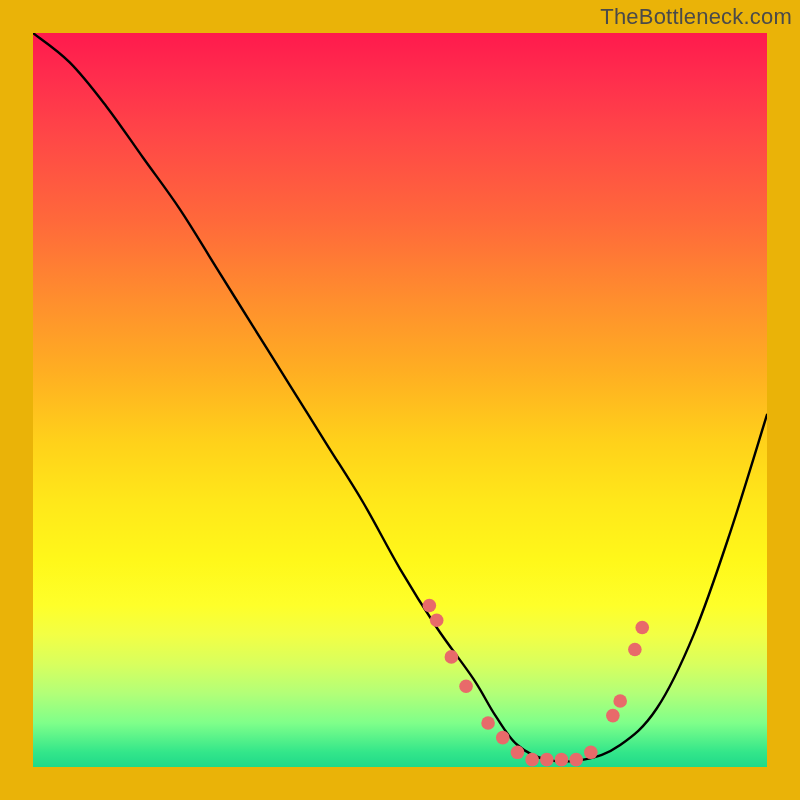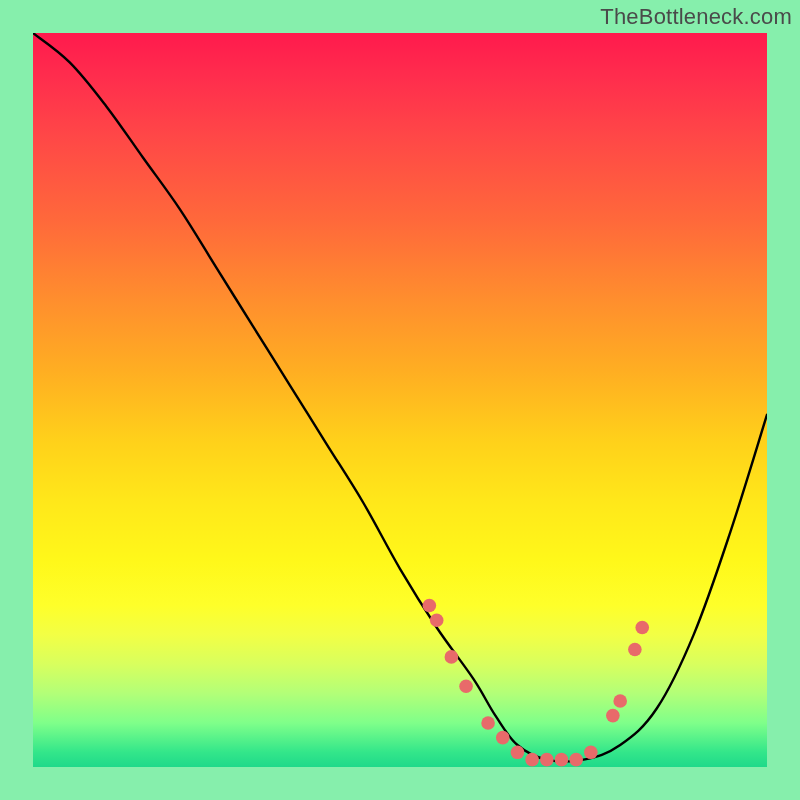--- a/index.html
+++ b/index.html
@@ -10,21 +10,21 @@
     background: #000;
     overflow: hidden;
     font-family: Arial, Helvetica, sans-serif;
   }
   .frame {
     position: absolute;
     left: 0;
     top: 0;
     width: 800px;
     height: 800px;
-    background: #86efac;
+    background: #eab308;
   }
   .plot {
     position: absolute;
     left: 33px;
     top: 33px;
     width: 734px;
     height: 734px;
     
     background: linear-gradient(
       to bottom,

